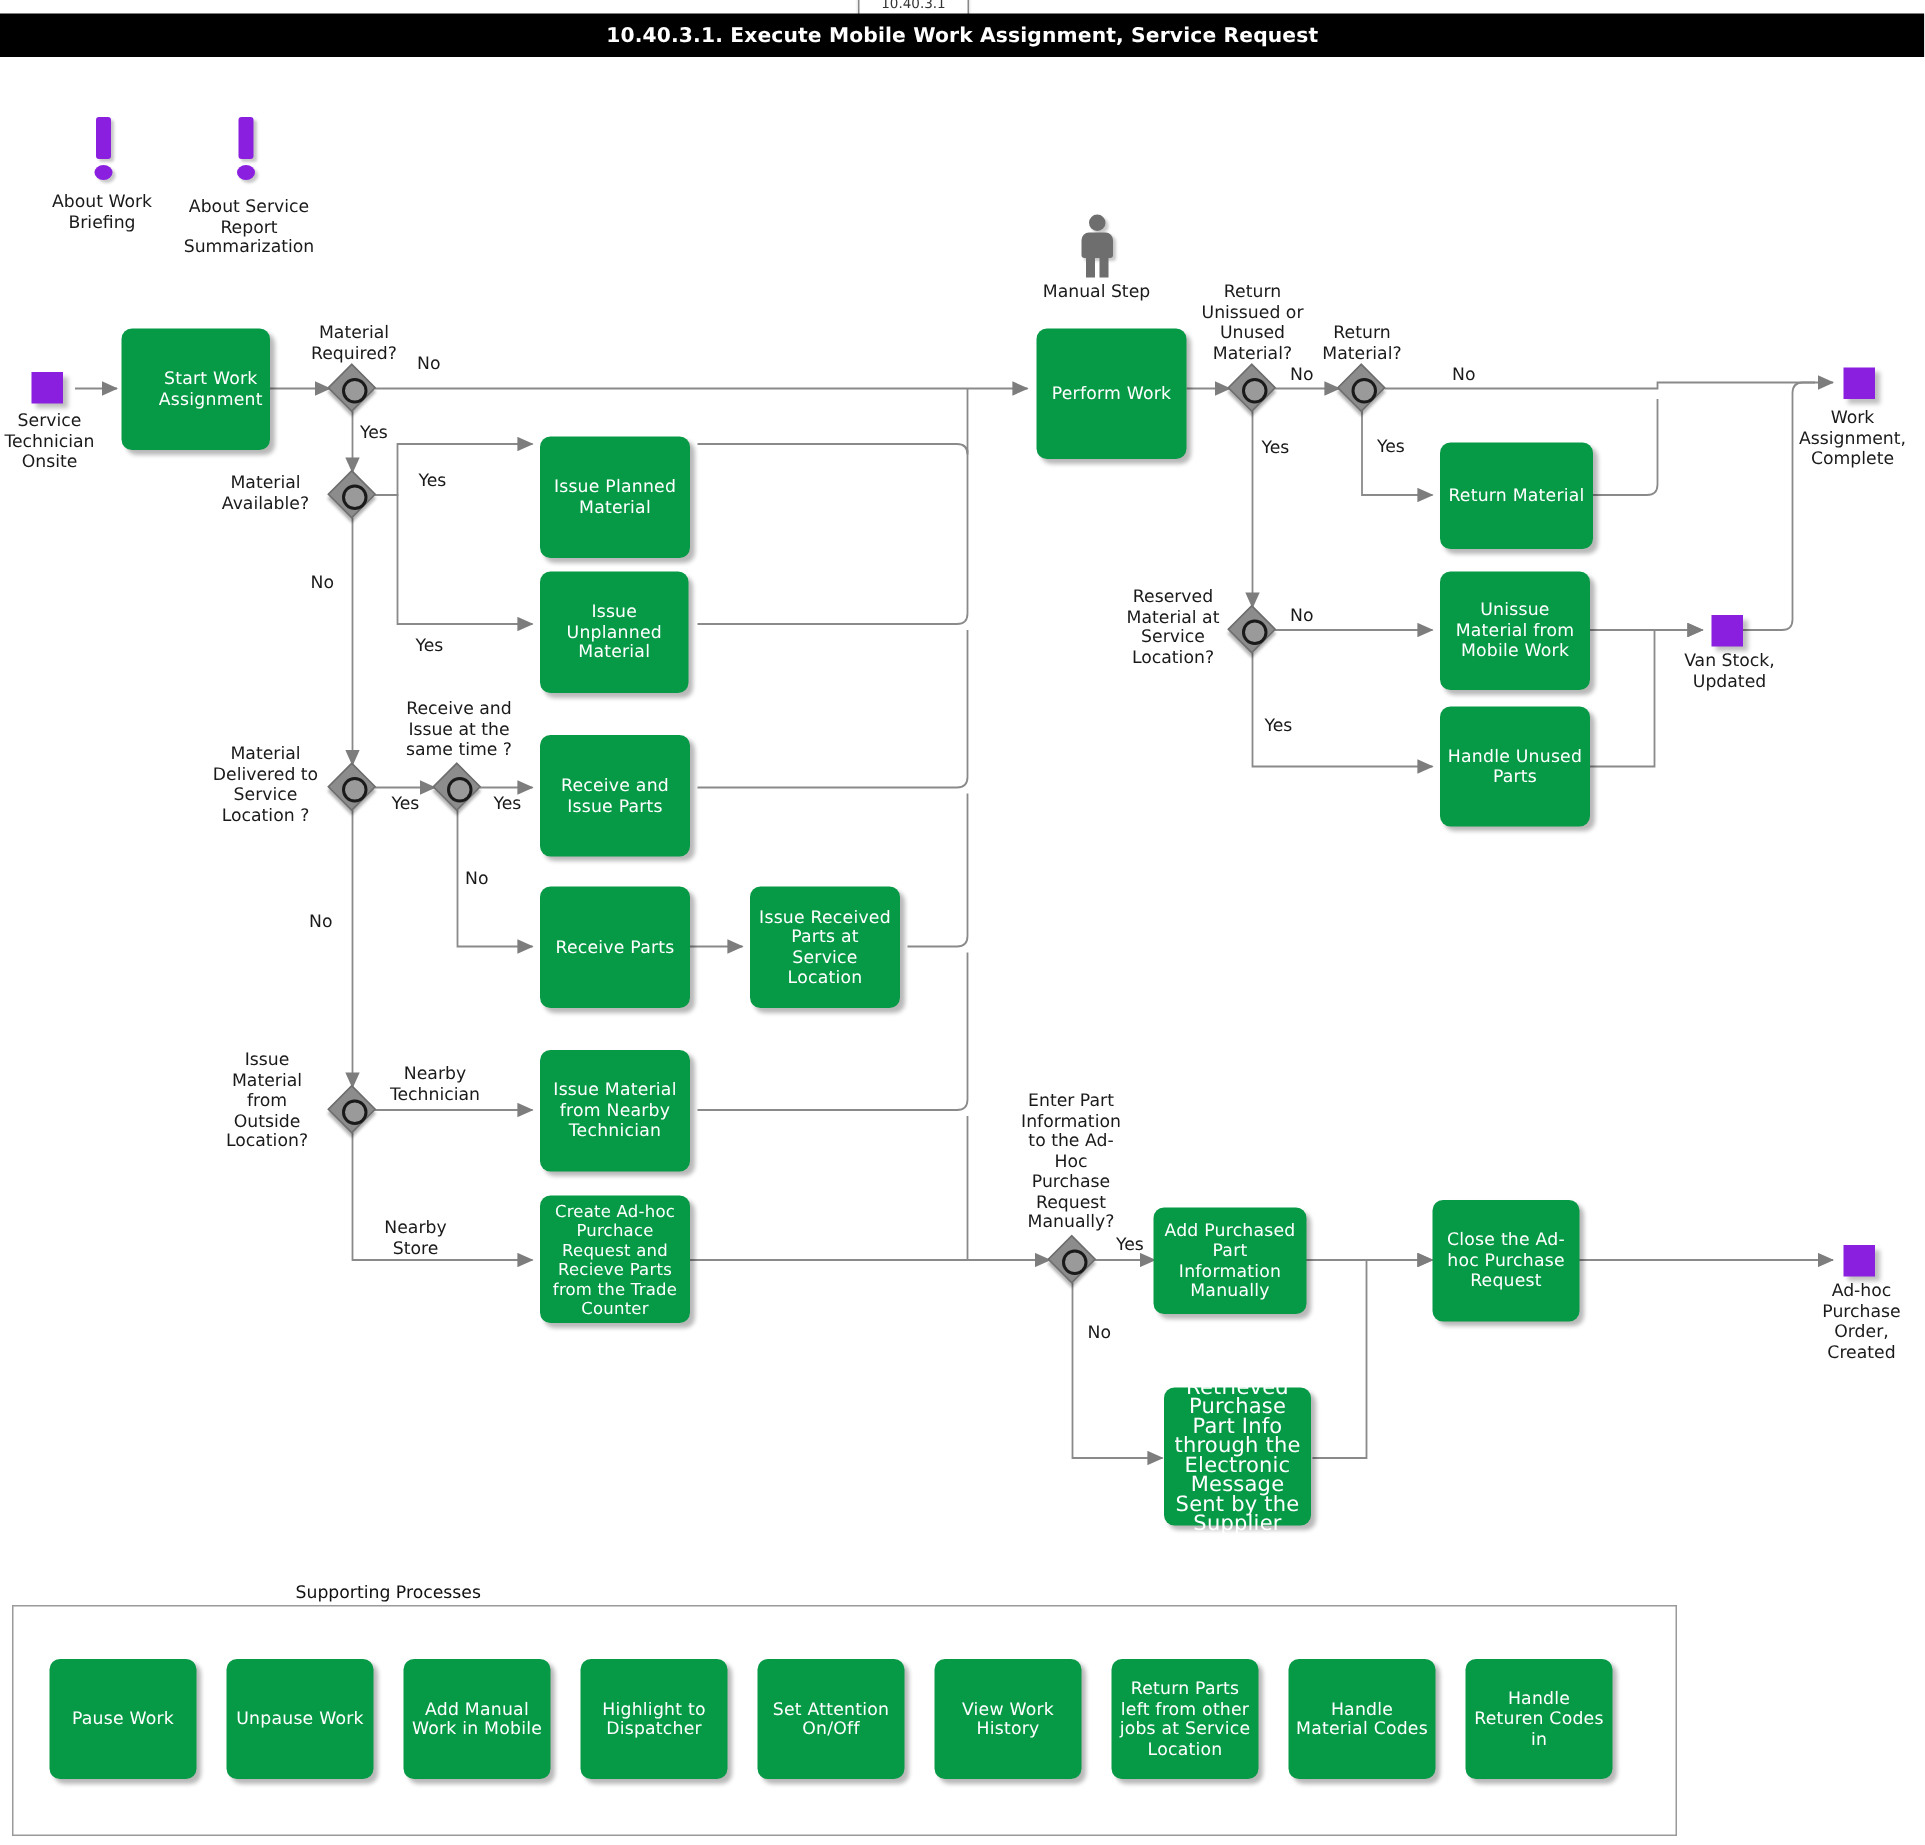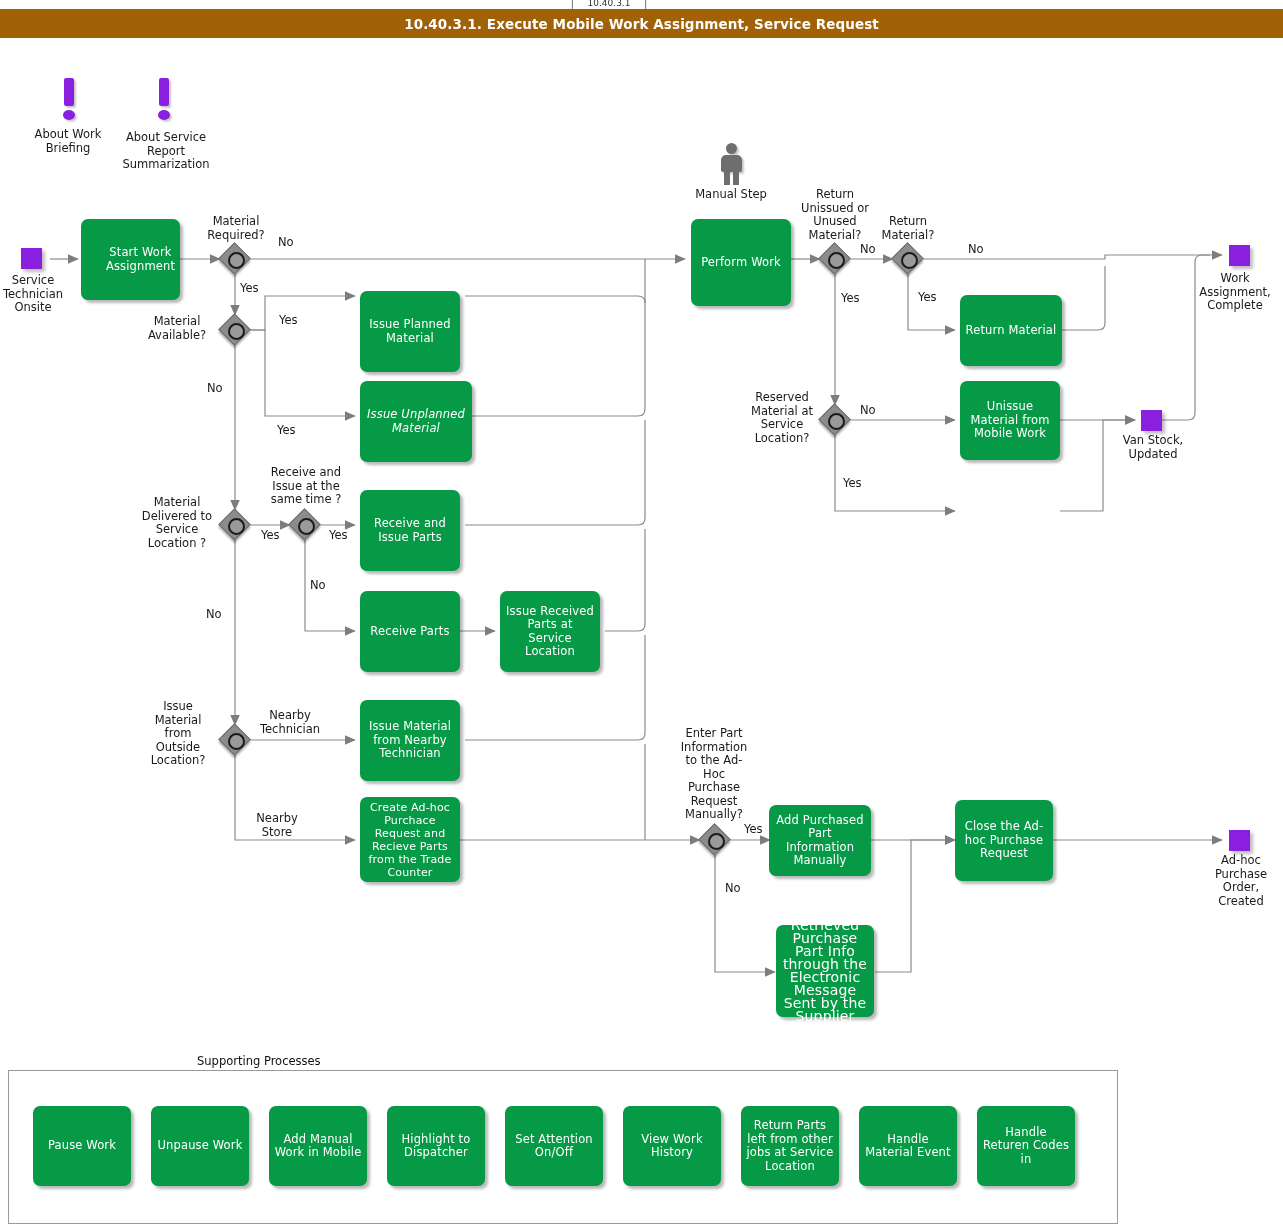--- a/index.html
+++ b/index.html
@@ -10,21 +10,21 @@
   .tooltip-tab{
     position:absolute;left:572px;top:-6px;width:72px;height:16px;
     background:#fff;border:1px solid #888;border-radius:2px;
     font-size:9px;color:#333;text-align:center;line-height:16px;
     box-shadow:0 1px 2px rgba(0,0,0,.25);
   }
 
   
   .titlebar{
     position:absolute;left:0;top:9px;width:1283px;height:29px;
-    background:#a16207;color:#fff;font-weight:bold;font-size:13.5px;
+    background:#000000;color:#fff;font-weight:bold;font-size:13.5px;
     display:flex;align-items:center;justify-content:center;letter-spacing:.1px;
   }
 
   
   svg.wires{position:absolute;left:0;top:0;width:1283px;height:1230px;pointer-events:none;}
 
   
   .task{
     position:absolute;background:#079A46;border-radius:7px;color:#fff;
     display:flex;align-items:center;justify-content:center;text-align:center;
@@ -270,29 +270,30 @@
   <div class="lbl" style="left:865px;top:215px;width:86px;">Return<br>Material?</div>
 
   <div class="gw" style="left:820px;top:405px;">
       <div class="dia"></div>
       <div class="ring"></div>
     </div>
   <div class="lbl" style="left:738px;top:391px;width:88px;">Reserved<br>Material at<br>Service<br>Location?</div>
 
   <div class="task" style="left:81px;top:219px;width:99px;height:81px;padding-left:24px;">Start Work Assignment</div>
   <div class="task" style="left:360px;top:291px;width:100px;height:81px;">Issue Planned Material</div>
-  <div class="task" style="left:360px;top:381px;width:112px;height:81px;font-style:italic;">Issue Unplanned Material</div>
+  <div class="task" style="left:360px;top:381px;width:99px;height:81px;">Issue Unplanned Material</div>
   <div class="task" style="left:360px;top:490px;width:100px;height:81px;">Receive and Issue Parts</div>
   <div class="task" style="left:360px;top:591px;width:100px;height:81px;">Receive Parts</div>
   <div class="task" style="left:500px;top:591px;width:100px;height:81px;">Issue Received Parts at Service Location</div>
   <div class="task" style="left:360px;top:700px;width:100px;height:81px;">Issue Material from Nearby Technician</div>
   <div class="task" style="left:360px;top:797px;width:100px;height:85px;font-size:11px;line-height:13px;">Create Ad-hoc Purchace Request and Recieve Parts from the Trade Counter</div>
   <div class="task" style="left:691px;top:219px;width:100px;height:87px;">Perform Work</div>
   <div class="task" style="left:960px;top:295px;width:102px;height:71px;">Return Material</div>
   <div class="task" style="left:960px;top:381px;width:100px;height:79px;">Unissue Material from Mobile Work</div>
+  <div class="task" style="left:960px;top:471px;width:100px;height:80px;">Handle Unused Parts</div>
   <div class="task" style="left:769px;top:805px;width:102px;height:71px;">Add Purchased Part Information Manually</div>
   <div class="task" style="left:776px;top:925px;width:98px;height:92px;font-size:14px;line-height:13px;">Retrieved Purchase Part Info through the Electronic Message Sent by the Supplier</div>
   <div class="task" style="left:955px;top:800px;width:98px;height:81px;">Close the Ad-hoc Purchase Request</div>
 
   <div class="edgelbl" style="left:278px;top:235px;">No</div>
   <div class="edgelbl" style="left:240px;top:281px;">Yes</div>
   <div class="edgelbl" style="left:279px;top:313px;">Yes</div>
   <div class="edgelbl" style="left:277px;top:423px;">Yes</div>
   <div class="edgelbl" style="left:207px;top:381px;">No</div>
   <div class="edgelbl" style="left:261px;top:528px;">Yes</div>
@@ -313,17 +314,17 @@
   <div class="support-title">Supporting Processes</div>
   <div class="support-box"></div>
   <div class="support-row">
     <div class="task">Pause Work</div>
     <div class="task">Unpause Work</div>
     <div class="task">Add Manual Work in Mobile</div>
     <div class="task">Highlight to Dispatcher</div>
     <div class="task">Set Attention On/Off</div>
     <div class="task">View Work History</div>
     <div class="task">Return Parts left from other jobs at Service Location</div>
-    <div class="task">Handle Material Event</div>
+    <div class="task">Handle Material Codes</div>
     <div class="task">Handle Returen Codes in</div>
   </div>
 
 </div>
 
 </body></html>

